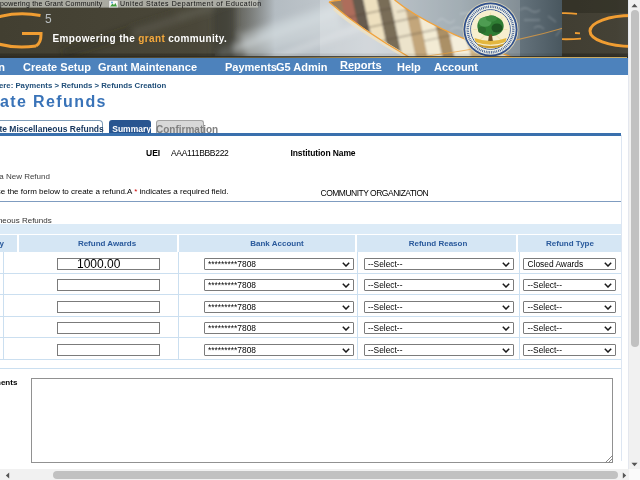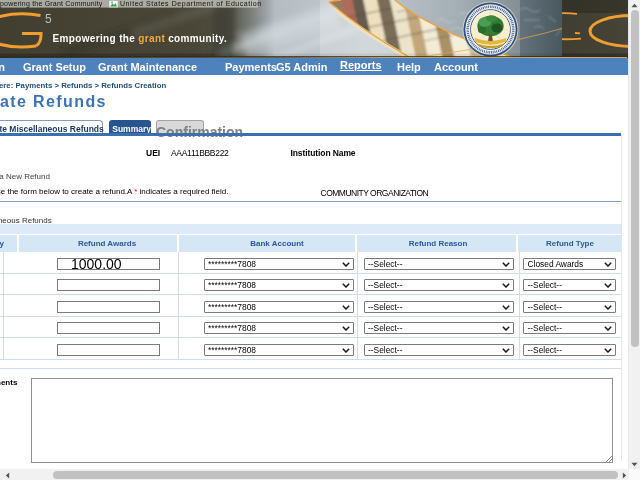--- a/index.html
+++ b/index.html
@@ -147,38 +147,38 @@
       <stop offset="0.45" stop-color="#6e5e38"></stop>
       <stop offset="0.62" stop-color="#c3a35c"></stop>
       <stop offset="1" stop-color="#c9ab63"></stop>
     </linearGradient>
     <rect x="0" y="57" width="627" height="1.2" fill="url(#goldfade)"></rect>
   </svg>
 
   <div class="abs" style="left:0;top:58.2px;width:628px;height:16.8px;background:#4d82bc;"></div>
   <div class="abs" style="left:0;top:58.2px;width:628px;height:16.8px;color:#fff;font-size:11px;font-weight:bold;">
     <span class="abs" style="left:-20px;top:3px;">Main</span>
-    <span class="abs" style="left:23px;top:3px;">Grant Setup</span>
+    <span class="abs" style="left:23px;top:3px;">Create Setup</span>
     <span class="abs" style="left:98px;top:3px;">Grant Maintenance</span>
     <span class="abs" style="left:210px;top:3px;padding-left:15px;">Payments</span>
     <span class="abs" style="left:276px;top:3px;">G5 Admin</span>
     <span class="abs" style="left:340px;top:1px;text-decoration:underline;">Reports</span>
     <span class="abs" style="left:397px;top:3px;">Help</span>
     <span class="abs" style="left:434px;top:3px;">Account</span>
   </div>
 
   <div class="abs" style="left:-36px;top:80.5px;font-size:7.8px;font-weight:bold;color:#1f4e79;">You are here: Payments &gt; Refunds &gt; Refunds Creation</div>
   <div class="abs" style="left:-31px;top:92.8px;font-size:16px;letter-spacing:1.4px;font-weight:bold;color:#3973b8;">Create Refunds</div>
 
   <div class="abs" style="left:-44px;top:120px;width:146px;height:13px;border-top:1px solid #7f9db9;border-right:1px solid #7f9db9;border-top-right-radius:4px;"></div>
   <div class="abs" style="left:-19.5px;top:123.5px;white-space:nowrap;font-size:8.5px;font-weight:bold;color:#17375e;">Create Miscellaneous Refunds</div>
   <div class="abs" style="left:109px;top:120px;width:42px;height:13px;background:#285590;border-top-right-radius:3px;border-top-left-radius:3px;"></div>
   <div class="abs" style="left:109px;top:123.5px;width:42px;font-size:8.5px;font-weight:bold;color:#fff;text-align:right;">Summary</div>
   <div class="abs" style="left:156px;top:120px;width:48px;height:13px;background:#d8d8d8;border:1px solid #a3a3a3;border-bottom:none;border-top-right-radius:3px;border-top-left-radius:3px;box-sizing:border-box;"></div>
-  <div class="abs" style="left:156px;top:123.5px;width:48px;font-size:14px;font-weight:bold;color:#7f7f7f;text-align:center;">Confirmation</div>
+  <div class="abs" style="left:156px;top:123.5px;width:48px;font-size:10px;font-weight:bold;color:#7f7f7f;text-align:center;">Confirmation</div>
   <div class="abs" style="left:0px;top:133px;width:621px;height:2.5px;background:#3a70ad;"></div>
 
   <div class="abs" style="left:0px;top:148px;width:640px;font-size:8.5px;color:#000;">
     <span class="abs" style="left:146px;font-weight:bold;">UEI</span>
     <span class="abs" style="left:171px;letter-spacing:-0.3px;">AAA111BBB222</span>
     <span class="abs" style="left:246.5px;font-weight:bold;letter-spacing:-0.1px;margin-left:44px;">Institution Name</span>
     <span class="abs" style="left:320.5px;letter-spacing:-0.5px;margin-top:40px;">COMMUNITY ORGANIZATION</span>
   </div>
 
   <div class="abs" style="left:-27px;top:172px;font-size:8px;color:#404040;">Create a New Refund</div>
@@ -199,21 +199,21 @@
     <span class="abs" style="left:277px;transform:translateX(-50%);">Bank Account</span>
     <span class="abs" style="left:438px;transform:translateX(-50%);">Refund Reason</span>
     <span class="abs" style="left:570px;transform:translateX(-50%);">Refund Type</span>
   </div>
 
   <div id="tbody">
       <div class="abs" style="left:2.5px;top:251.5px;width:1px;height:108px;background:#cbdff0;"></div>
       <div class="abs" style="left:178px;top:251.5px;width:1px;height:108px;background:#cbdff0;"></div>
       <div class="abs" style="left:356.5px;top:251.5px;width:1px;height:108px;background:#cbdff0;"></div>
       <div class="abs" style="left:518.5px;top:251.5px;width:1px;height:108px;background:#cbdff0;"></div>
-      <div class="abs" style="left:57px;top:257.5px;width:103px;height:12px;border:1px solid #7b7b7b;box-sizing:border-box;background:#fff;font-size:14px;color:#000;line-height:11px;padding-left:13px;">1000.00</div>
+      <div class="abs" style="left:57px;top:257.5px;width:103px;height:12px;border:1px solid #7b7b7b;box-sizing:border-box;background:#fff;font-size:12px;color:#000;line-height:11px;padding-left:19px;">1000.00</div>
       <div class="abs" style="left:203.5px;top:257.5px;width:150px;height:12px;border:1px solid #7b7b7b;border-radius:1px;box-sizing:border-box;background:#fff;font-size:8.4px;color:#000;line-height:11px;padding-left:3.5px;">*********7808<svg class="abs" style="right:3px;top:3px;" width="8" height="5">
           <path d="M0.8,0.8 L4,4 L7.2,0.8" fill="none" stroke="#1a1a1a" stroke-width="1.5"></path>
         </svg></div>
       <div class="abs" style="left:363.5px;top:257.5px;width:150px;height:12px;border:1px solid #7b7b7b;border-radius:1px;box-sizing:border-box;background:#fff;font-size:8.4px;color:#000;line-height:11px;padding-left:3.5px;">--Select--<svg class="abs" style="right:3px;top:3px;" width="8" height="5">
           <path d="M0.8,0.8 L4,4 L7.2,0.8" fill="none" stroke="#1a1a1a" stroke-width="1.5"></path>
         </svg></div>
       <div class="abs" style="left:523px;top:257.5px;width:93px;height:12px;border:1px solid #7b7b7b;border-radius:1px;box-sizing:border-box;background:#fff;font-size:8.4px;color:#000;line-height:11px;padding-left:3.5px;">Closed Awards<svg class="abs" style="right:3px;top:3px;" width="8" height="5">
           <path d="M0.8,0.8 L4,4 L7.2,0.8" fill="none" stroke="#1a1a1a" stroke-width="1.5"></path>
         </svg></div>
       <div class="abs" style="left:0px;top:272.5px;width:621px;height:1px;background:#cbdff0;"></div>

